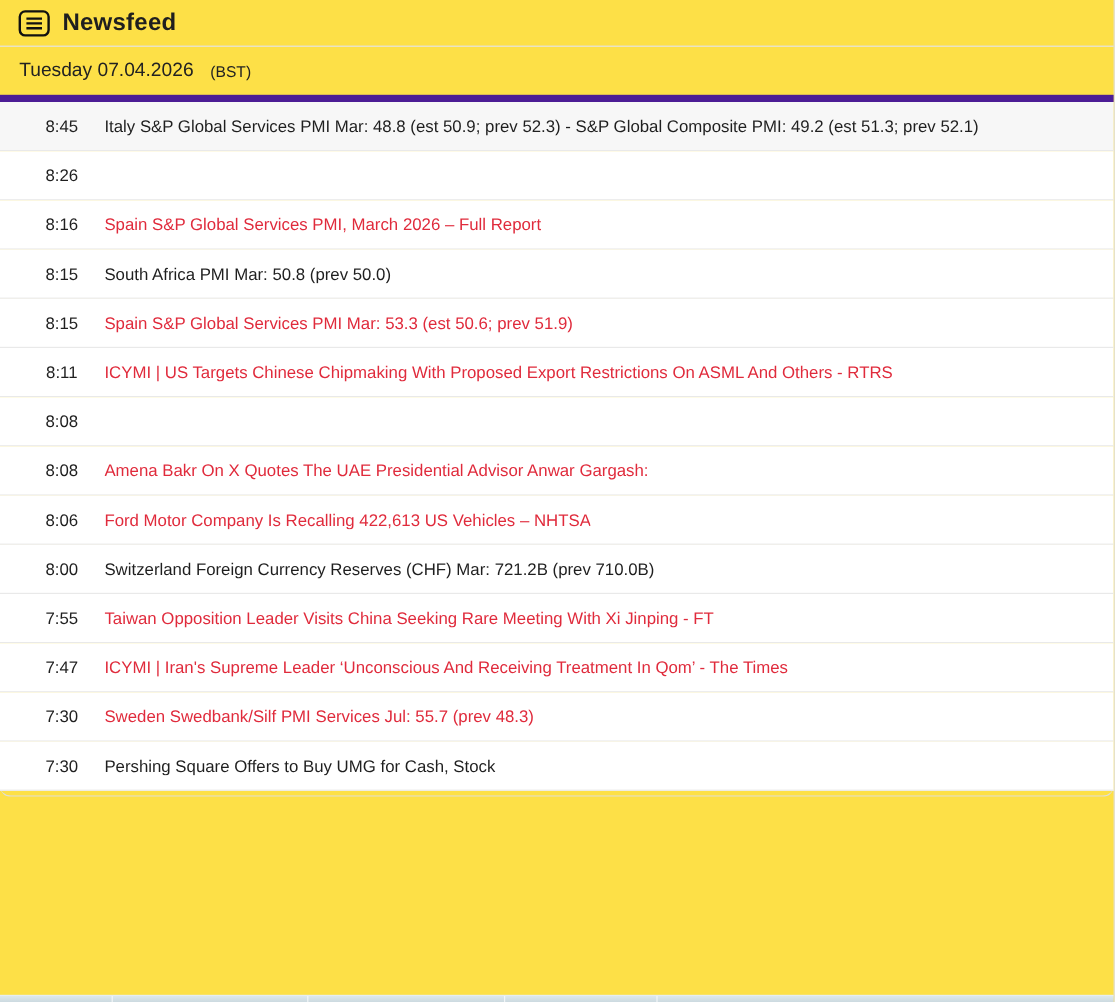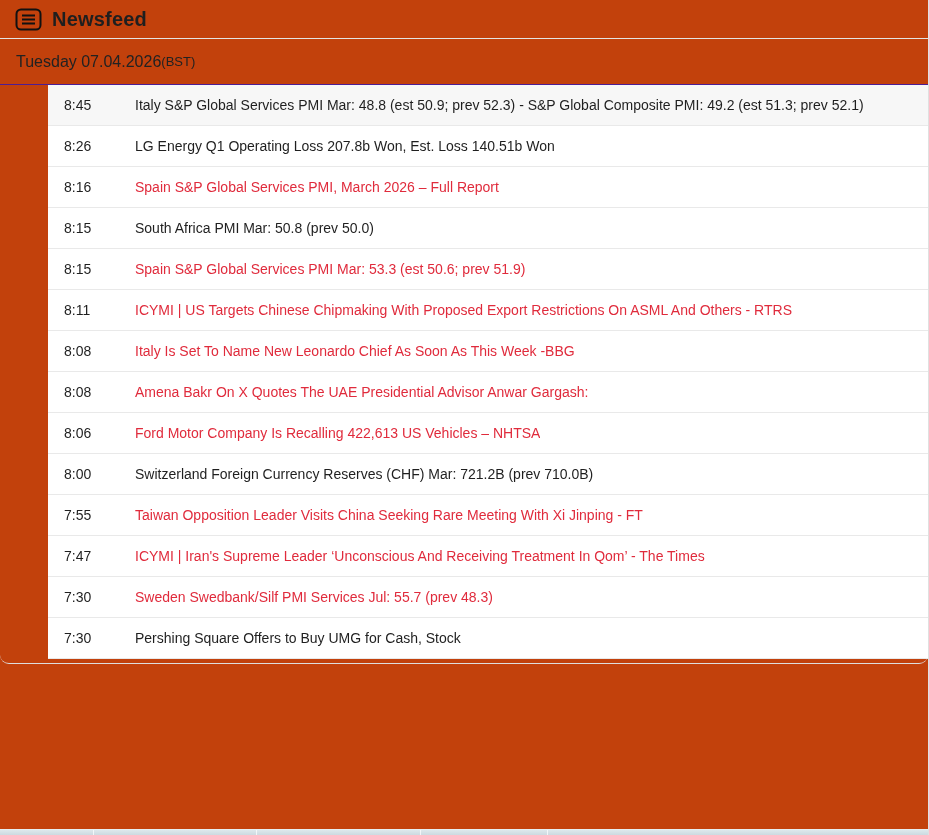--- a/index.html
+++ b/index.html
@@ -16,21 +16,22 @@
     font-family:"Liberation Sans", sans-serif;
     color:var(--text);
     width:929px;height:835px;
     position:relative;
     overflow:hidden;
   }
   .panel{
     width:929px;height:835px;
     border-right:1px solid var(--panel_border);
     position:relative;
-    background:#c2410c;
+    background:#fde047;
+    text-align:center;
   }
   .header{
     height:39px;
     display:flex;align-items:center;
     padding-left:15px;
     border-bottom:1px solid #e4e4e4;
   }
   .menu-btn{
     width:27px;height:23px;
     background:none;border:none;cursor:pointer;
@@ -39,37 +40,37 @@
   }
   .header-title{
     font-size:20px;font-weight:bold;
     margin-left:10px;
     letter-spacing:.2px;
   }
   .date-bar{
     height:46px;
     display:flex;align-items:center;
     padding-left:16px;
-    border-bottom:1px solid #4c1d95;
+    border-bottom:6px solid #4c1d95;
+    gap:14px;
   }
   .date-main{font-size:16px;color:#222;}
   .date-tz{font-size:13px;color:#222;margin-left:0;}
   .feed-card{
     padding-bottom:4px;
     border-bottom:1px solid #dedede;
     border-bottom-left-radius:9px;
     border-bottom-right-radius:9px;
   }
   .news-row{
     height:41px;
     display:flex;align-items:center;
     border-bottom:1px solid var(--row_border);
     cursor:pointer;
     background:#fff;
-    margin-left:48px;
   }
   .news-row.highlight{background:var(--highlight_row_bg);}
   .news-time{
     width:87px;
     padding-left:16px;
     font-size:14px;
     color:#1f1f1f;
     flex-shrink:0;
   }
   .news-headline{
@@ -115,41 +116,39 @@
     <span class="date-tz">(BST)</span>
   </div>
 
   <div class="feed-card" id="feed-list">
       <div class="news-row highlight">
     <div class="news-time">8:45</div>
     <div class="news-headline">Italy S&amp;P Global Services PMI Mar: 48.8 (est 50.9; prev 52.3) - S&amp;P Global Composite PMI: 49.2 (est 51.3; prev 52.1)</div>
   </div>
       <div class="news-row">
     <div class="news-time">8:26</div>
-    <div class="news-headline">LG Energy Q1 Operating Loss 207.8b Won, Est. Loss 140.51b Won</div>
   </div>
       <div class="news-row red">
     <div class="news-time">8:16</div>
     <div class="news-headline">Spain S&amp;P Global Services PMI, March 2026 – Full Report</div>
   </div>
       <div class="news-row">
     <div class="news-time">8:15</div>
     <div class="news-headline">South Africa PMI Mar: 50.8 (prev 50.0)</div>
   </div>
       <div class="news-row red">
     <div class="news-time">8:15</div>
     <div class="news-headline">Spain S&amp;P Global Services PMI Mar: 53.3 (est 50.6; prev 51.9)</div>
   </div>
       <div class="news-row red">
     <div class="news-time">8:11</div>
     <div class="news-headline">ICYMI | US Targets Chinese Chipmaking With Proposed Export Restrictions On ASML And Others - RTRS</div>
   </div>
       <div class="news-row red">
     <div class="news-time">8:08</div>
-    <div class="news-headline">Italy Is Set To Name New Leonardo Chief As Soon As This Week -BBG</div>
   </div>
       <div class="news-row red">
     <div class="news-time">8:08</div>
     <div class="news-headline">Amena Bakr On X Quotes The UAE Presidential Advisor Anwar Gargash:</div>
   </div>
       <div class="news-row red">
     <div class="news-time">8:06</div>
     <div class="news-headline">Ford Motor Company Is Recalling 422,613 US Vehicles – NHTSA</div>
   </div>
       <div class="news-row">

